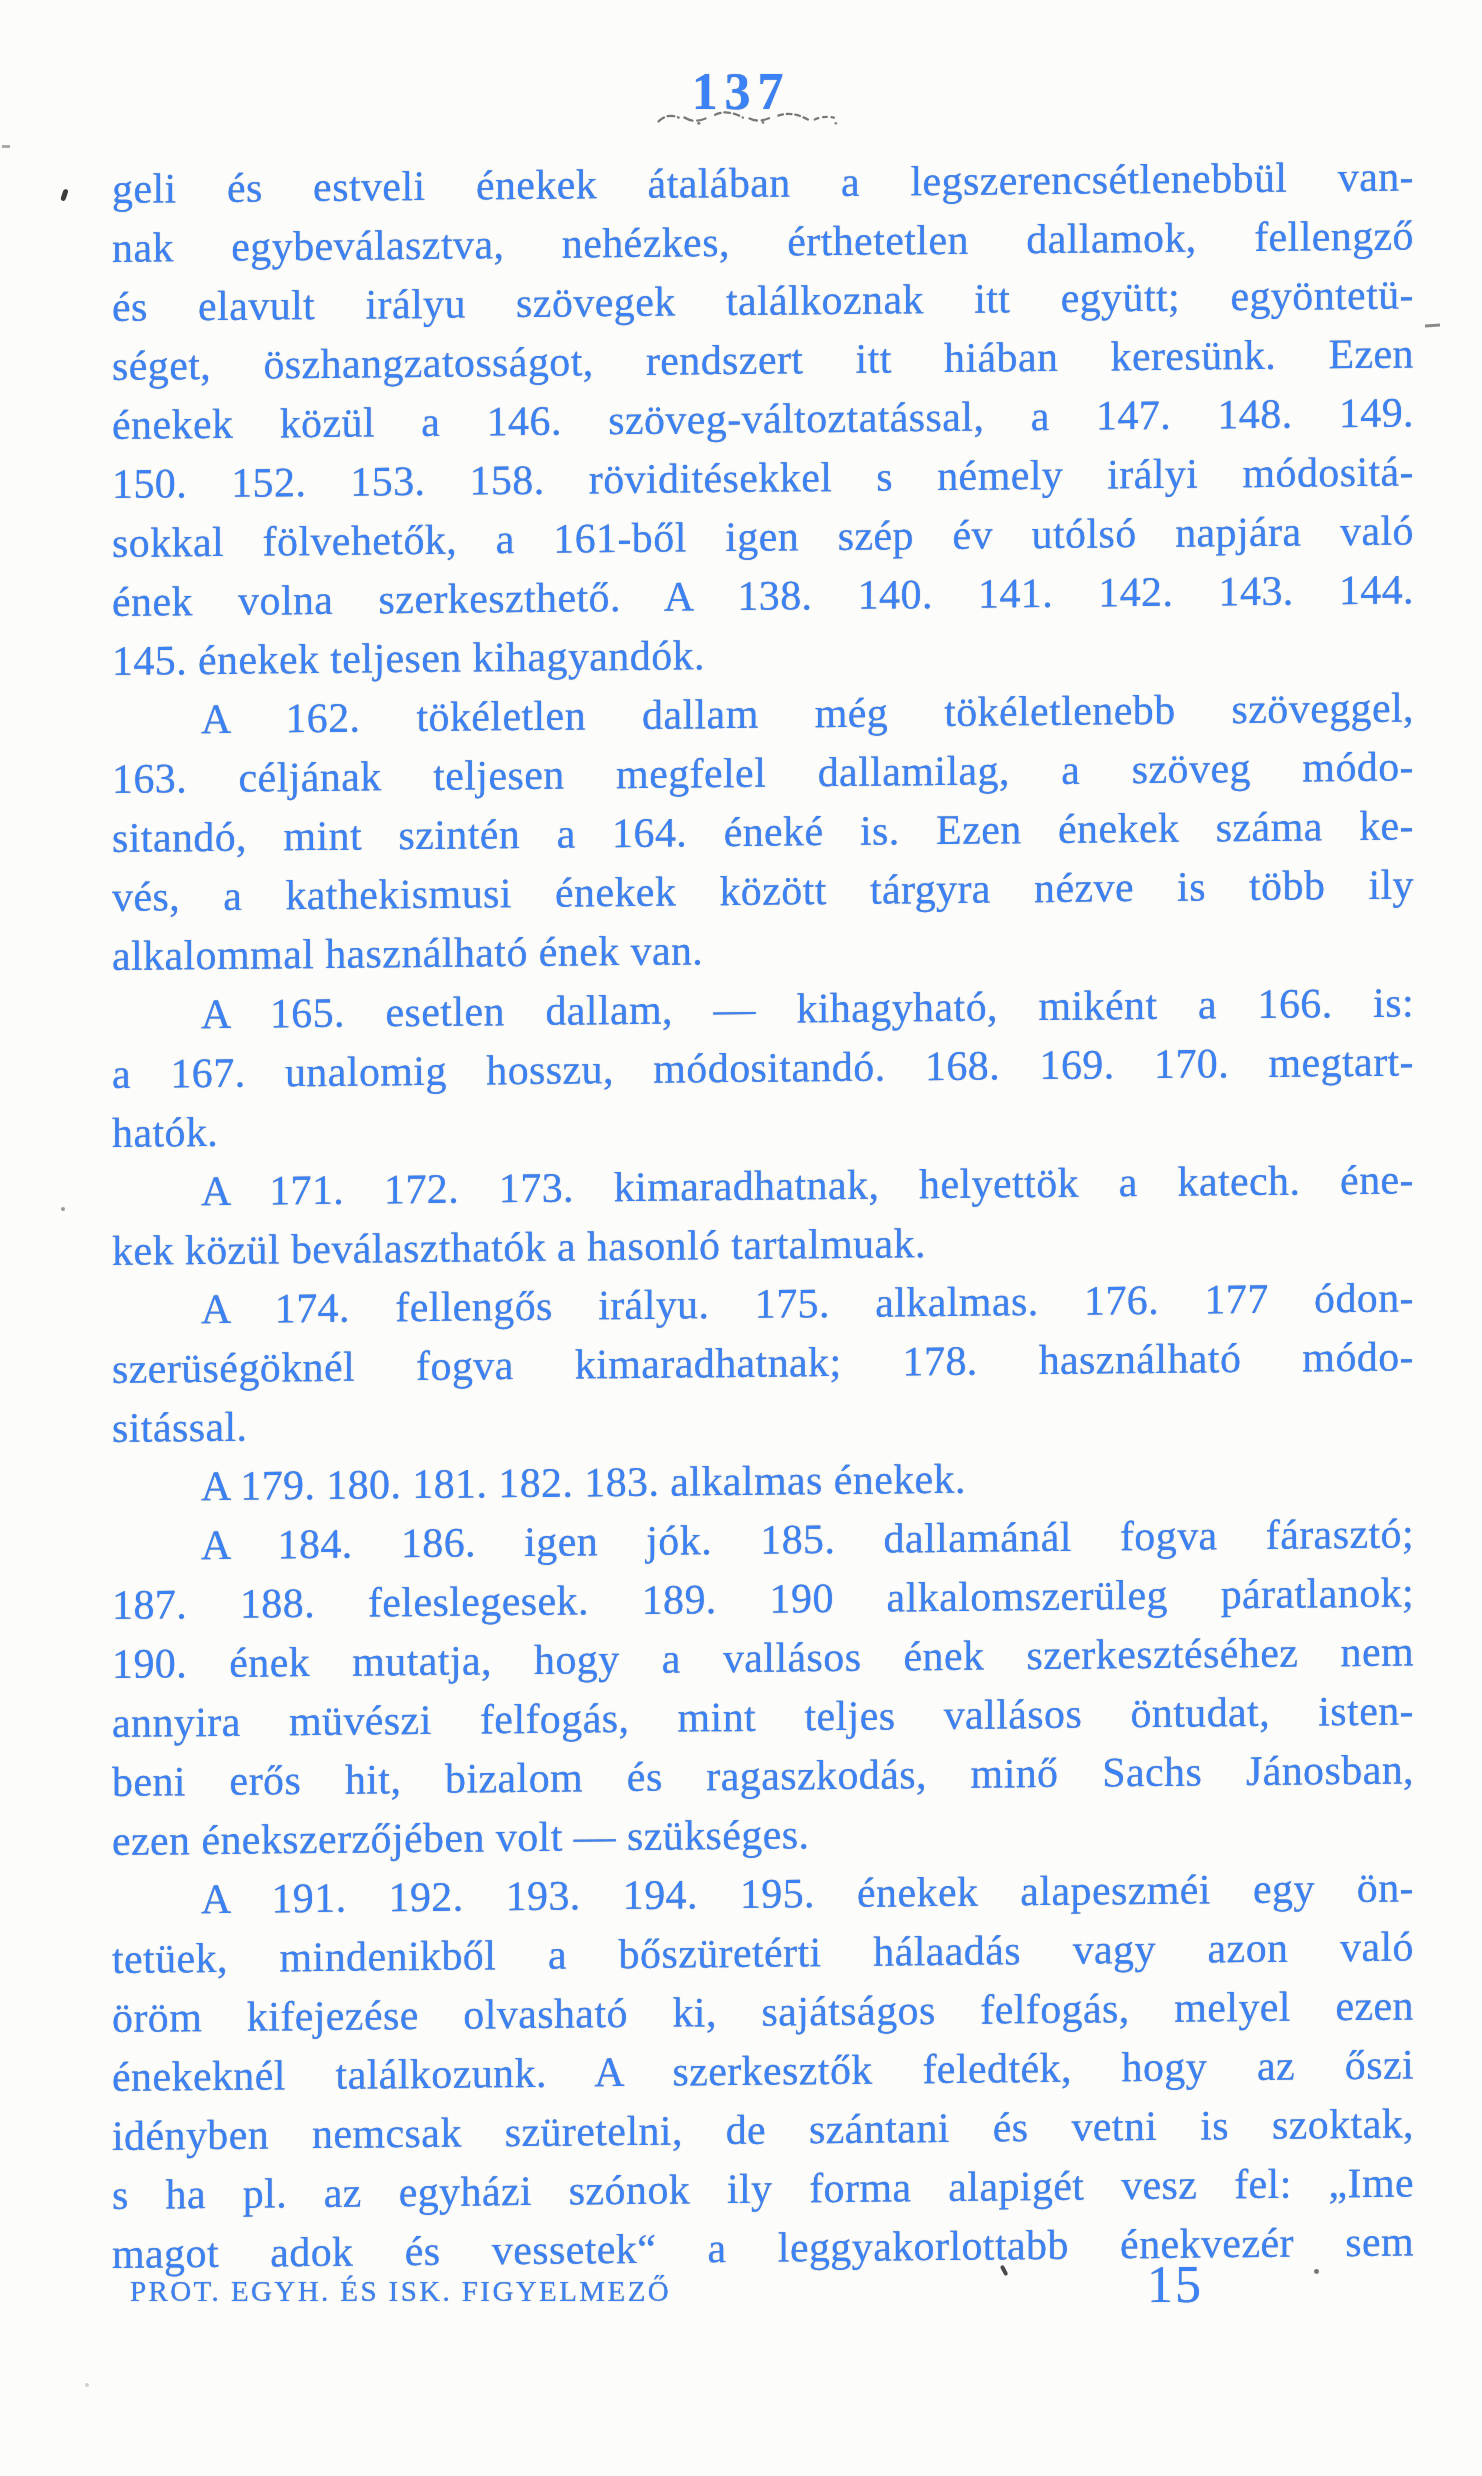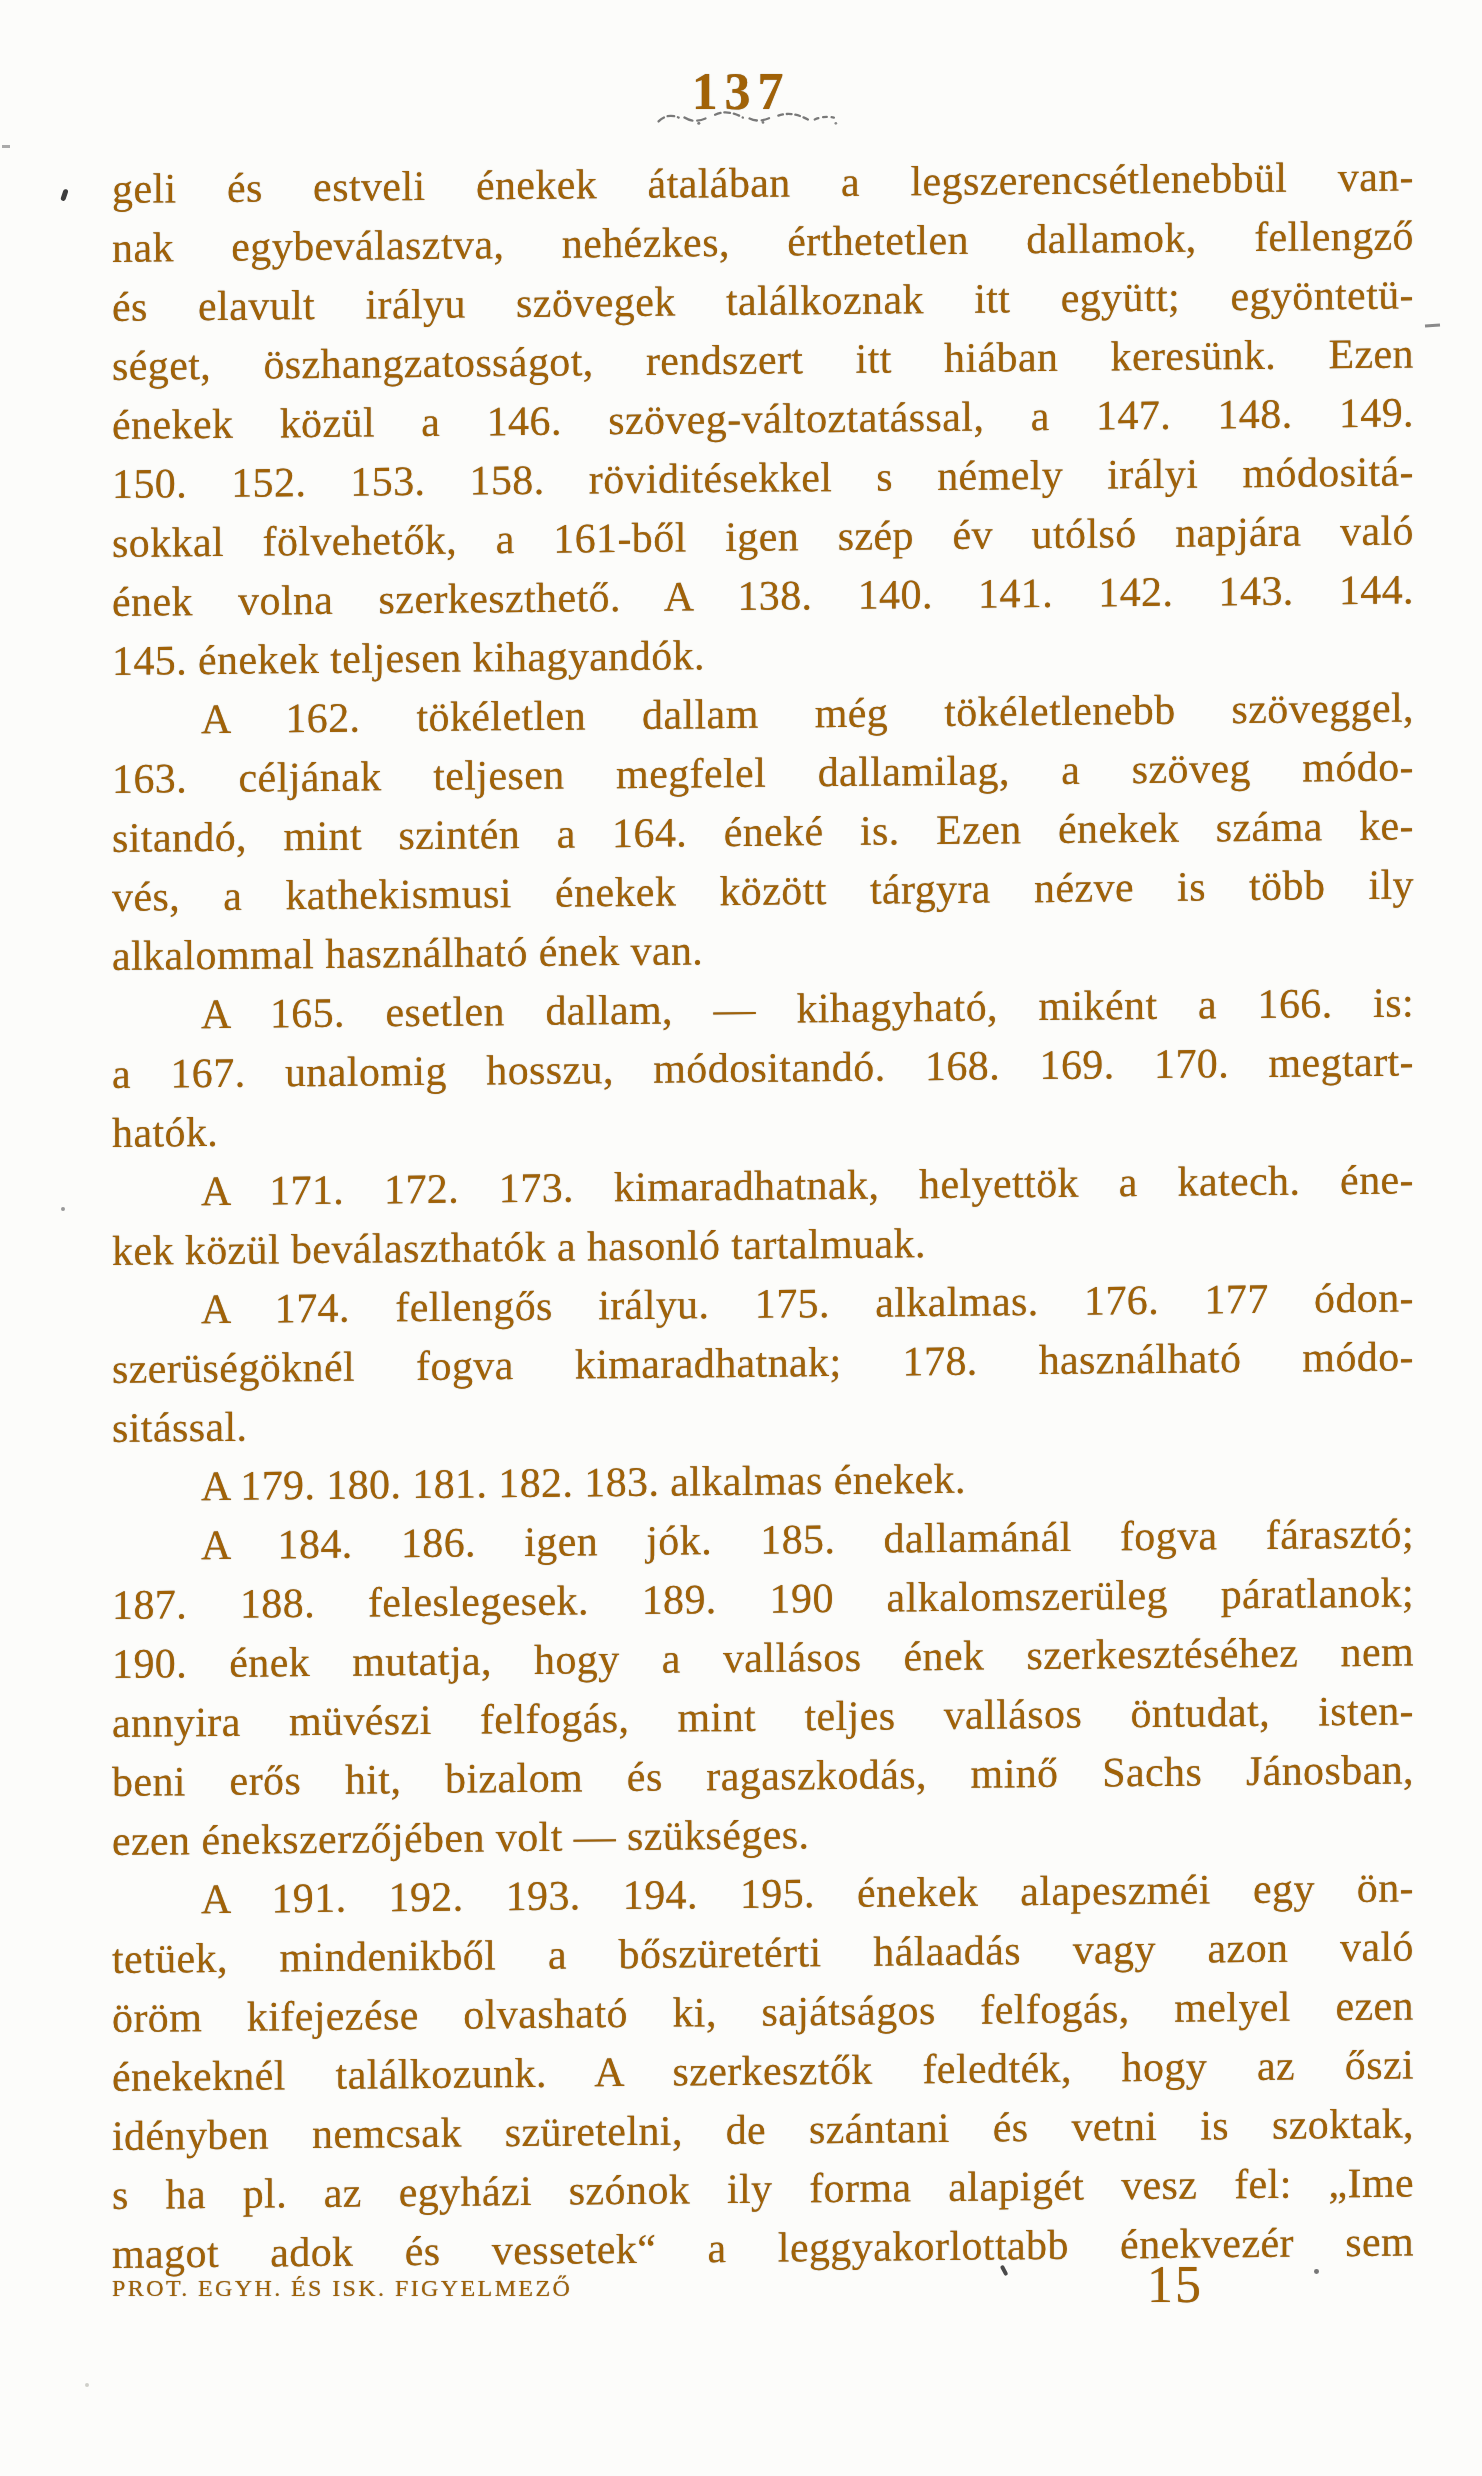--- a/index.html
+++ b/index.html
@@ -9,21 +9,21 @@
     height: 2477px;
     background: #fbfbf9;
     overflow: hidden;
   }
   .page {
     position: relative;
     width: 1482px;
     height: 2477px;
     background: #fcfcfa;
     font-family: "Liberation Serif", "DejaVu Serif", serif;
-    color: #a16207;
+    color: #3b82f6;
   }
   .page-number {
     position: absolute;
     top: 62px;
     left: 0;
     width: 100%;
     text-align: center;
     font-size: 52px;
     font-weight: bold;
     letter-spacing: 6.8px;
@@ -51,22 +51,22 @@
     white-space: normal;
     text-align: justify;
     text-align-last: justify;
     text-shadow: 0 0 1px rgba(10,10,10,.5);
   }
   .line.indent { text-indent: 89px; }
   .line.last { text-align-last: left; }
   .footer-journal {
     position: absolute;
     top: 2275px;
-    left: 112px;
-    font-size: 24px;
+    left: 130px;
+    font-size: 29px;
     letter-spacing: 2.4px;
     text-shadow: 0 0 1px rgba(10,10,10,.55);
     text-align: right;
   }
   .footer-pageno {
     position: absolute;
     top: 2255px;
     left: 1147px;
     font-size: 52px;
     letter-spacing: 1.9px;

